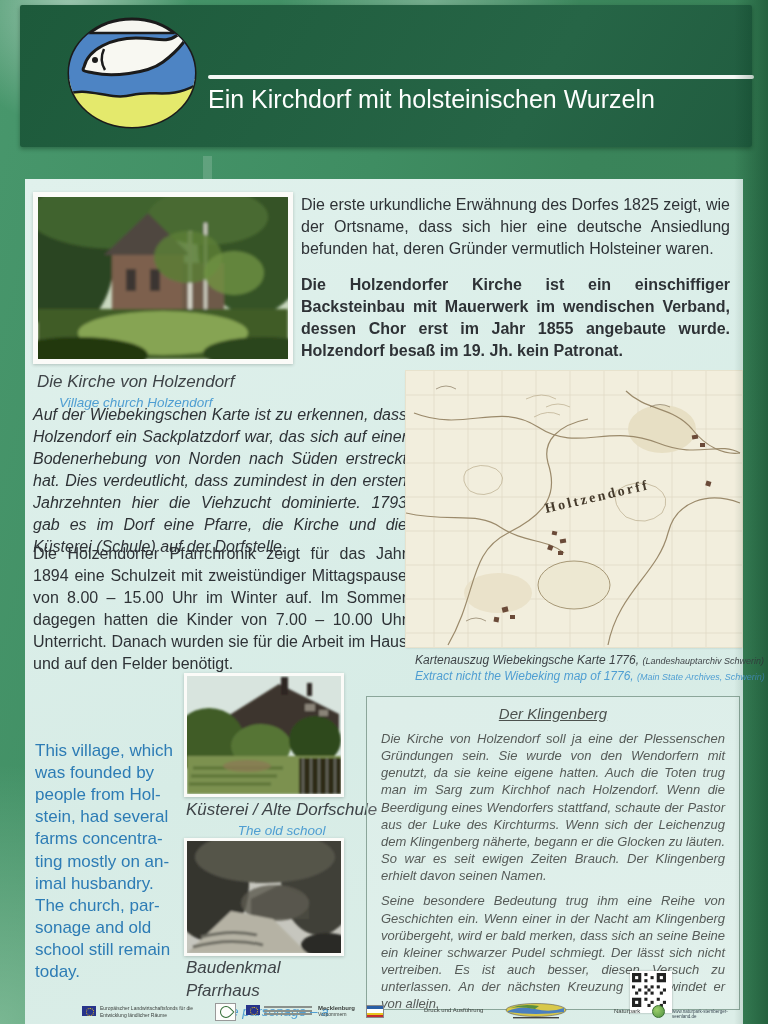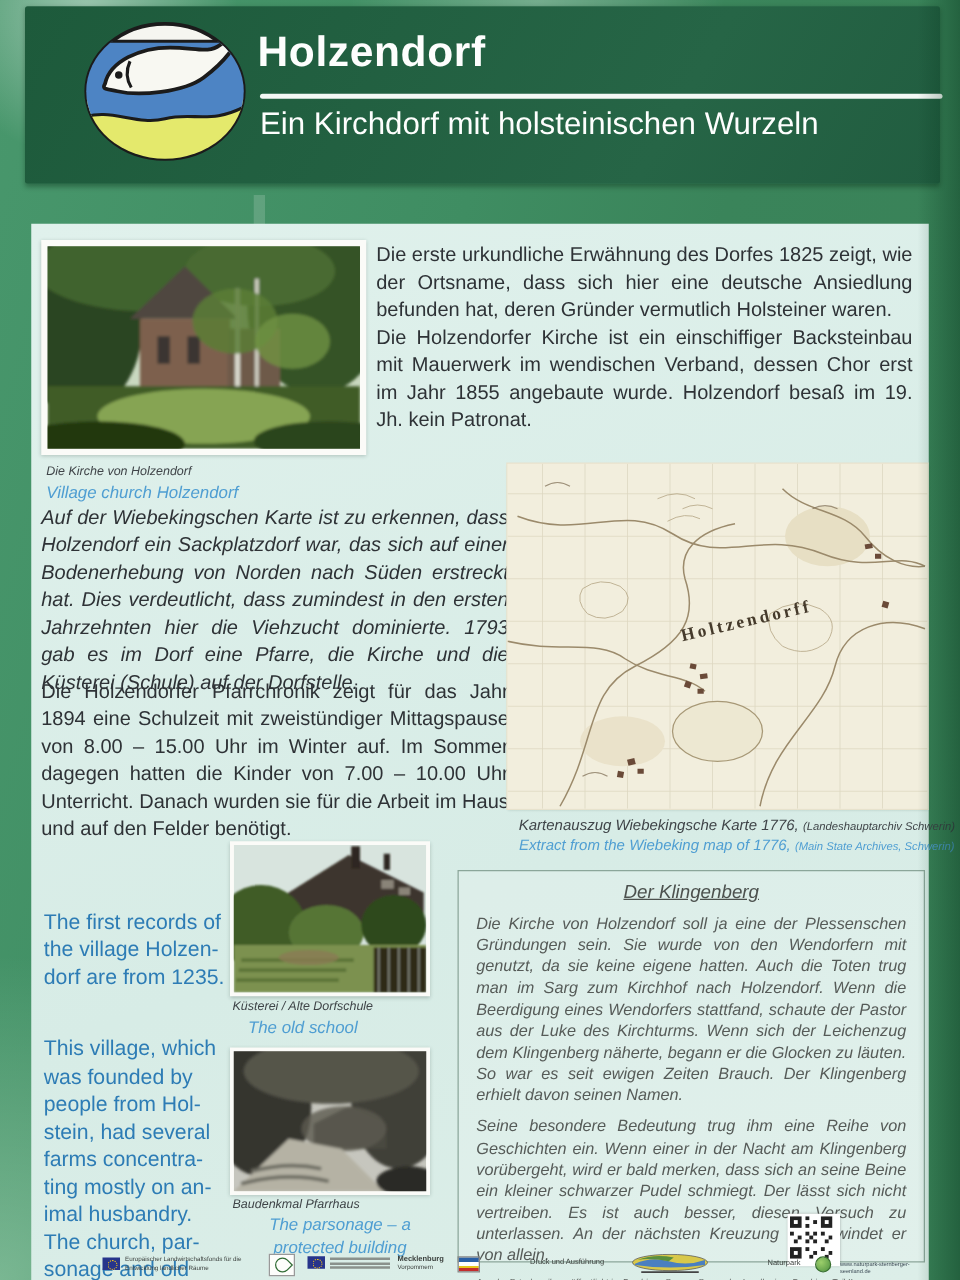--- a/index.html
+++ b/index.html
@@ -31,24 +31,24 @@
   .photo{background:#fbfbf8;box-shadow:0 1px 3px rgba(40,60,50,.25);}
   .photo svg{display:block;}
   .photo-church{left:33px;top:192px;padding:5px;}
   .photo-school{left:184px;top:673px;padding:3px;}
   .photo-parson{left:184px;top:838px;padding:3px;}
   .map{left:406px;top:371px;width:336px;height:276px;background:#f2eedd;
     box-shadow:0 0 0 1px #e7e2cd, 0 1px 2px rgba(40,60,50,.2);}
   
   .de{color:#2e3236;font-size:16px;line-height:1.375;text-align:justify;}
   .intro{left:301px;top:194px;width:429px;}
-  .intro .p2{margin-top:0;}
+  .intro .p2{margin-top:14px;font-weight:bold;}
   .wiebeking{left:33px;top:404px;width:374px;font-style:italic;}
   .chronik{left:33px;top:543px;width:374px;}
-  .cap-de{font-style:italic;color:#3f4448;font-size:10px;line-height:1.35;}
+  .cap-de{font-style:italic;color:#3f4448;font-size:17px;line-height:1.35;}
   .cap-en{font-style:italic;color:#4f9ed2;font-size:13.5px;line-height:1.35;text-align:center;}
   .cap-church{left:37px;top:371px;}
   .cap-map{left:415px;top:652px;font-size:12px;}
   .cap-map .small{font-size:9px;}
   .cap-map .cap-de,.cap-map .cap-en{font-size:12px;}
   .cap-school{left:186px;top:799px;}
   .cap-parson{left:186px;top:957px;width:172px;}
   .english{left:35px;top:705px;width:154px;color:#2d7cb5;font-size:17px;line-height:1.3;
     white-space:pre-line;}
   .english .p2{margin-top:13px;}
@@ -91,21 +91,20 @@
         </defs>
       <ellipse cx="68" cy="58" rx="63" ry="54" fill="#f6f6f0" stroke="#1b1b1b" stroke-width="3"></ellipse>
       <g clip-path="url(#oval)">
         <rect x="0" y="64" width="136" height="52" fill="#e4e96c"></rect>
         <path d="M0,80 C24,70 44,86 68,80 C92,74 104,86 136,68 L136,18 L0,18 Z" fill="#4d84c4" stroke="#1b1b1b" stroke-width="2.5"></path>
         <path d="M20,52 C24,34 48,23 72,23 C92,23 103,28 112,21 C119,16 126,19 119,28 C112,37 107,41 99,47 C83,59 47,62 30,58 C22,56 17,57 20,52 Z" fill="#f8f8f2" stroke="#1b1b1b" stroke-width="3"></path>
         <circle cx="31" cy="45" r="3" fill="#1b1b1b"></circle>
         <path d="M40,34 Q35,45 41,55" fill="none" stroke="#1b1b1b" stroke-width="2.5"></path>
       </g>
     </svg>
-    <div class="abs title">Holzendorf</div>
     <div class="abs rule"></div>
     <div class="abs subtitle">Ein Kirchdorf mit holsteinischen Wurzeln</div>
   </div>
 
   <div class="abs tape"></div>
 
   <div class="abs panel"></div>
 
   <div class="abs photo photo-church">
     <svg width="250" height="162" viewBox="0 0 250 162" preserveAspectRatio="none">
@@ -188,29 +187,26 @@
         <path d="M30,18 q10,-6 20,0 M244,36 q10,-5 20,0 M60,250 q10,-6 20,0"></path>
       </g>
     </svg>
   </div>
   <div class="abs cap-map">
     <div class="cap-de">
       <span>Kartenauszug Wiebekingsche Karte 1776,</span>
       <span class="small">(Landeshauptarchiv Schwerin)</span>
     </div>
     <div class="cap-en">
-      <span>Extract from the Wiebeking map of 1776,</span>
+      <span>Extract nicht the Wiebeking map of 1776,</span>
       <span class="small">(Main State Archives, Schwerin)</span>
     </div>
   </div>
 
   <div class="abs english">
-    <div class="p1">The first records of
-the village Holzen-
-dorf are from 1235.</div>
     <div class="p2">This village, which
 was founded by
 people from Hol-
 stein, had several
 farms concentra-
 ting mostly on an-
 imal husbandry.
 The church, par-
 sonage and old
 school still remain

